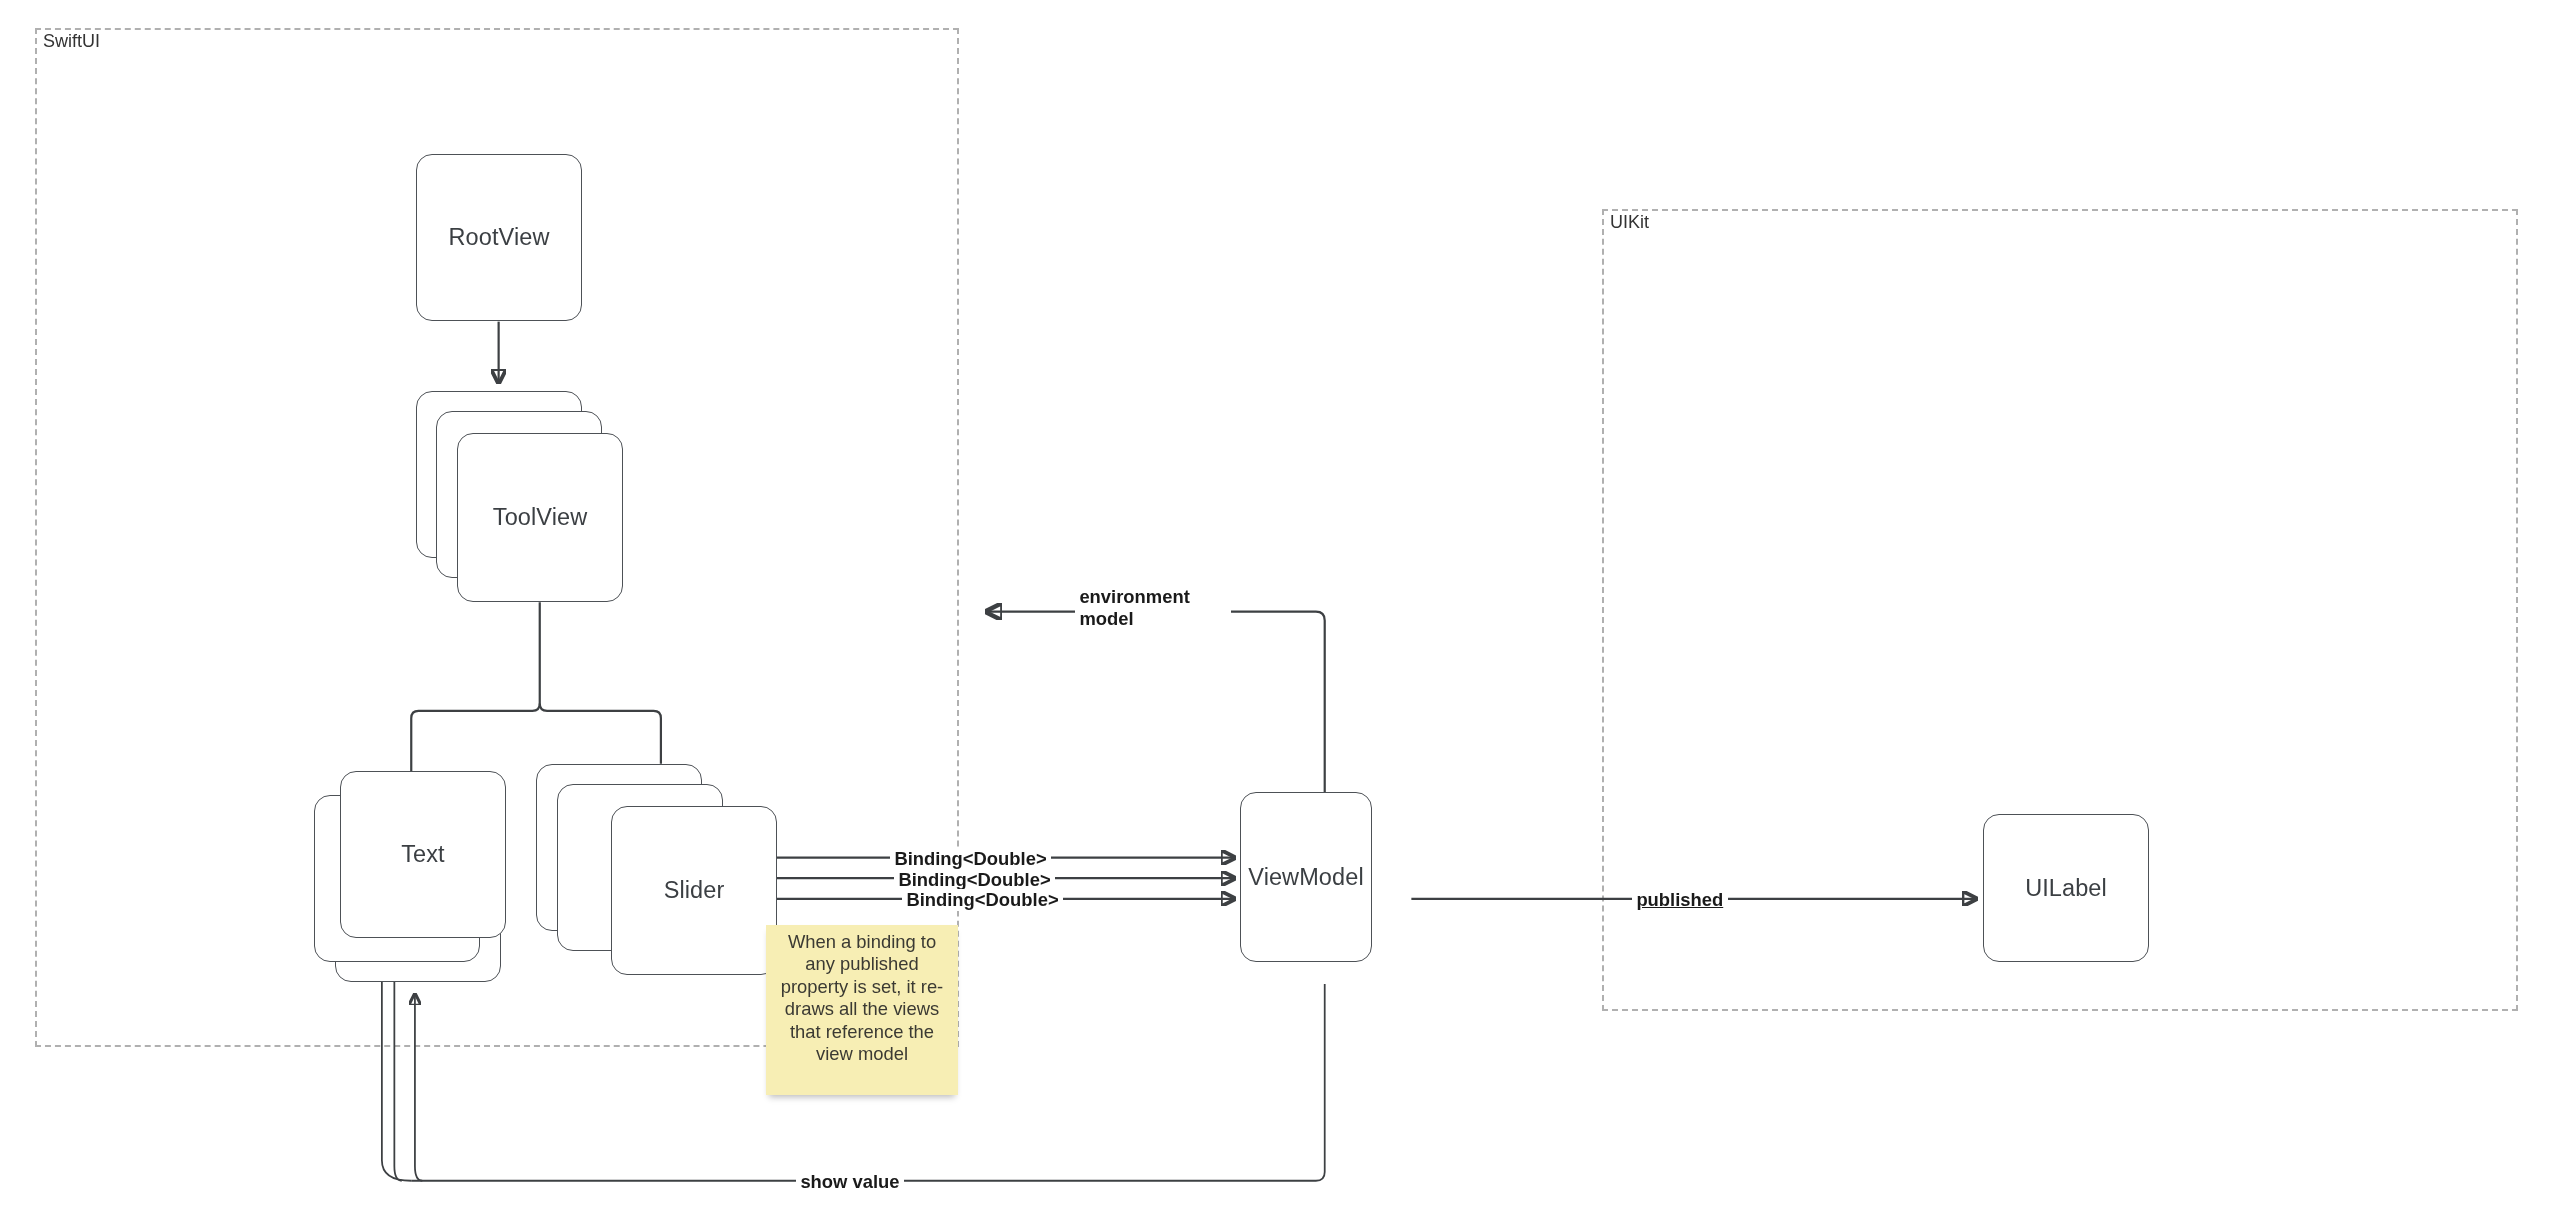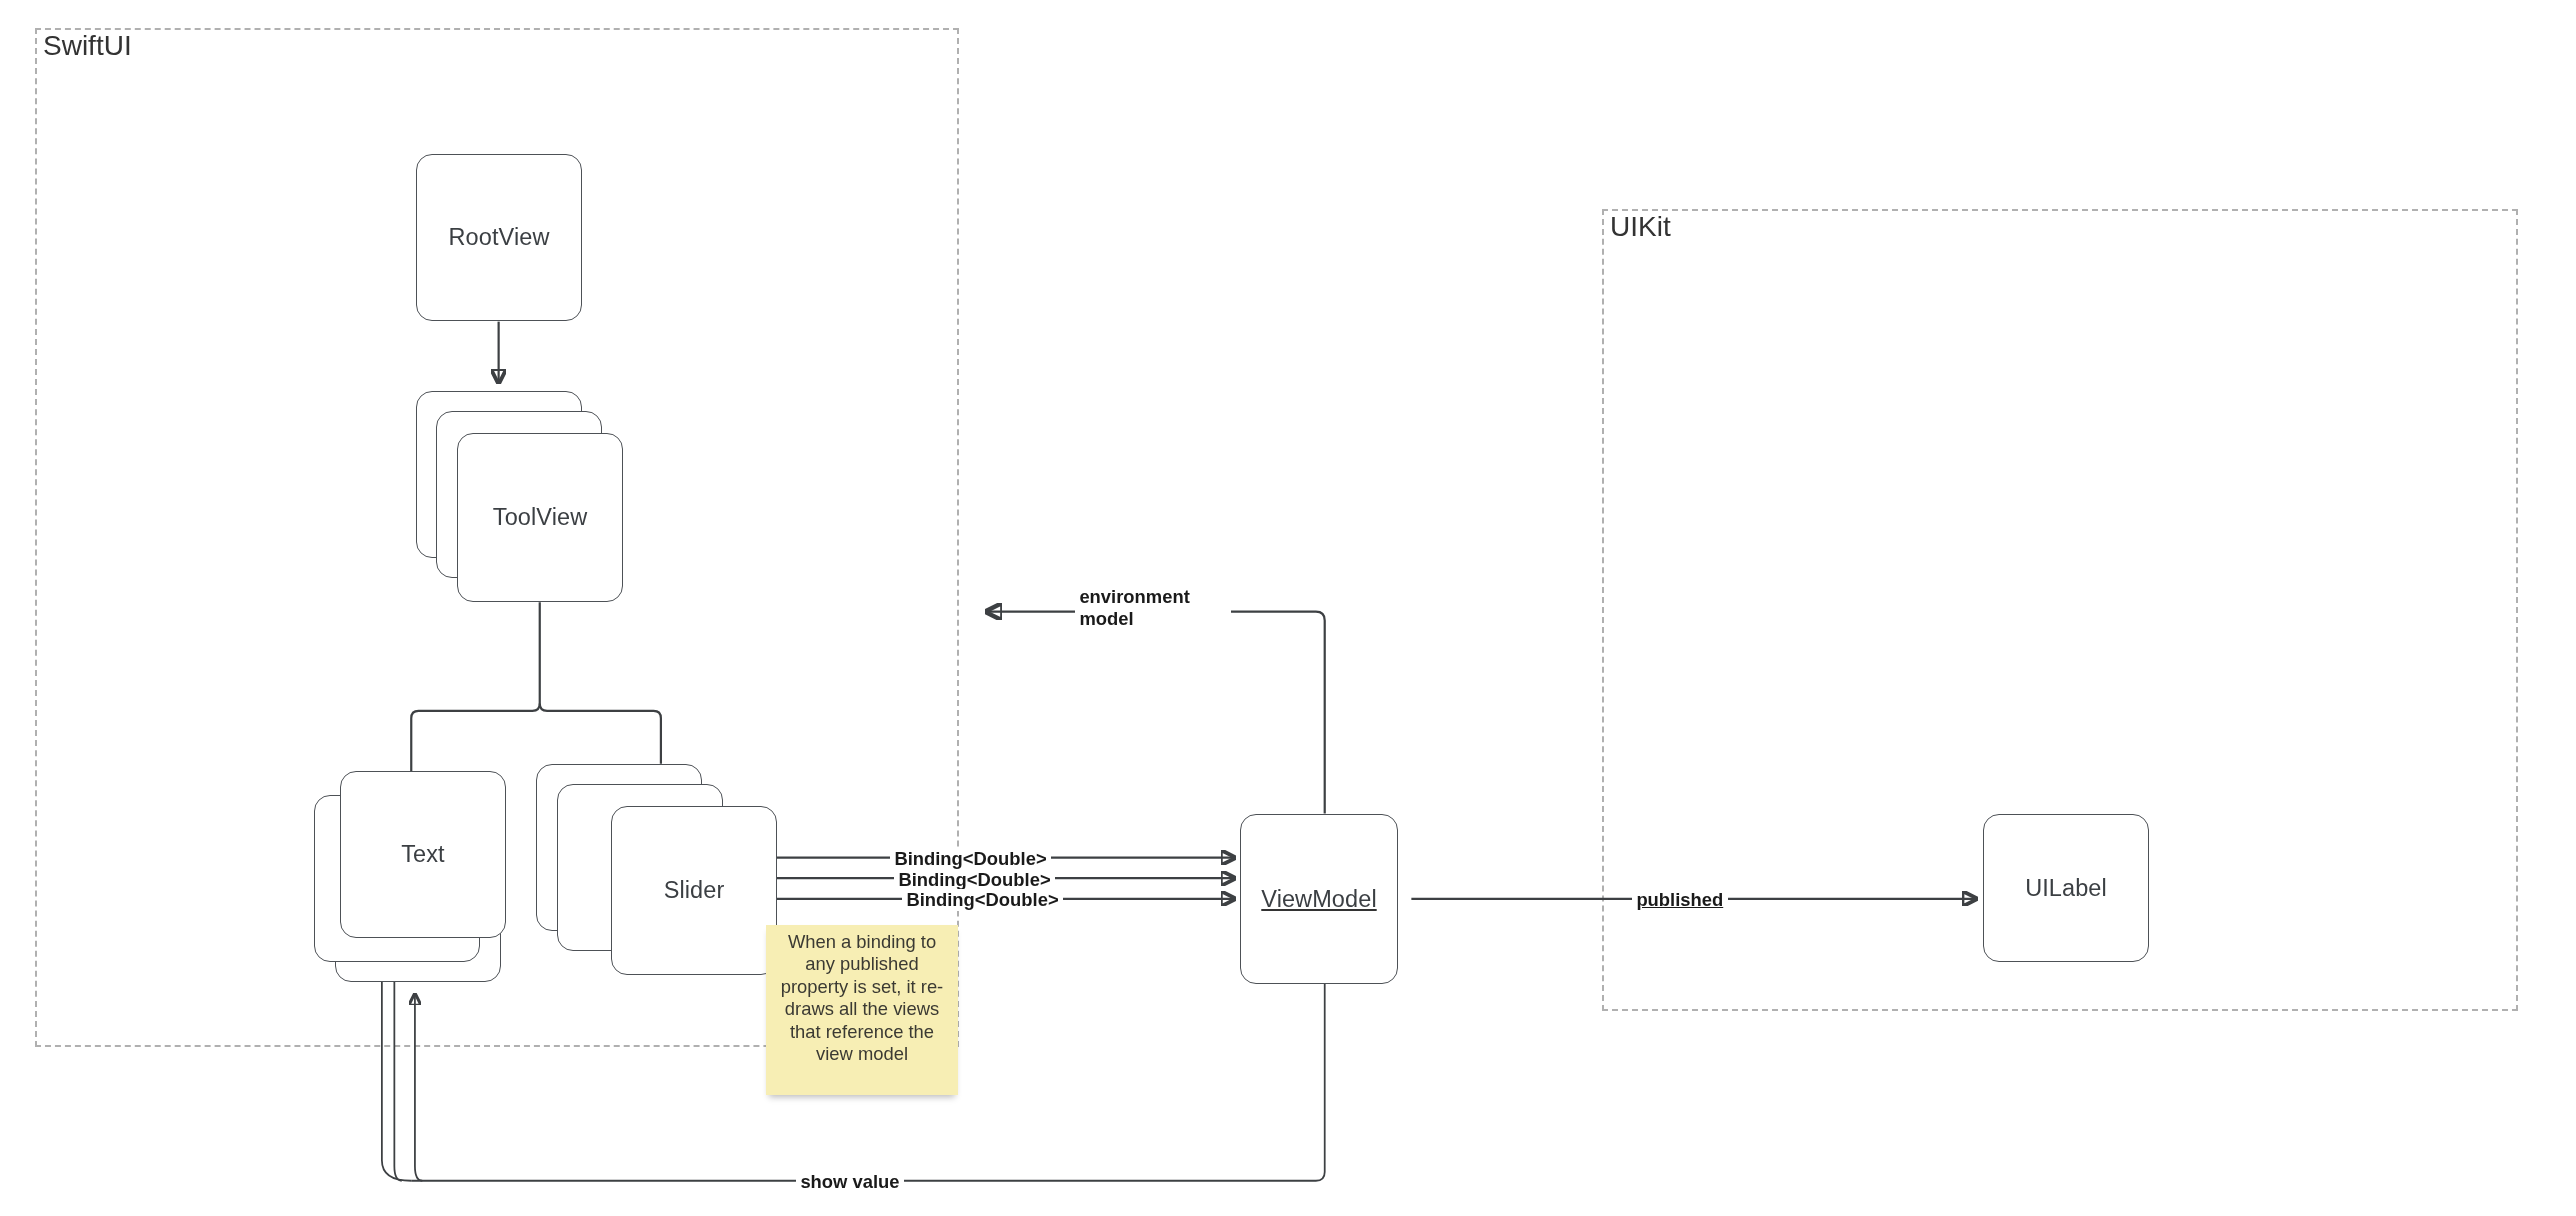--- a/index.html
+++ b/index.html
@@ -12,21 +12,21 @@
 
   
   .group{
     position:absolute;
     border:2.2px dashed #b0b0b0;
     background:transparent;
     box-sizing:border-box;
   }
   .group-label{
     position:absolute;
-    font-size:28px;
+    font-size:18px;
     color:#333333;
     white-space:nowrap;
     line-height:1;
   }
 
   
   .card{
     position:absolute;
     box-sizing:border-box;
     background:#ffffff;
@@ -133,21 +133,21 @@
   <div class="card" style="left:294px;top:771px;width:166px;height:167px;z-index:3;margin-left:46px;">
     <span class="card-label">Text</span>
   </div>
 
   <div class="card ghost" style="left:536px;top:764px;width:166px;height:167px;z-index:1;"></div>
   <div class="card ghost" style="left:557px;top:784px;width:166px;height:167px;z-index:2;"></div>
   <div class="card" style="left:577px;top:806px;width:166px;height:169px;z-index:3;margin-left:34px;">
     <span class="card-label">Slider</span>
   </div>
 
-  <div class="card" style="left:1240px;top:814px;width:158px;height:170px;z-index:4;text-decoration:underline;">
+  <div class="card" style="left:1240px;top:792px;width:132px;height:170px;z-index:4;">
     <span class="card-label">ViewModel</span>
   </div>
 
   <div class="card" style="left:1983px;top:814px;width:166px;height:148px;z-index:4;">
     <span class="card-label">UILabel</span>
   </div>
 
   <div class="note" style="left:766px;top:925px;width:192px;height:170px;z-index:6;">
     <span>When a binding to any published property is set, it re-draws all the views that reference the view model</span>
   </div>

